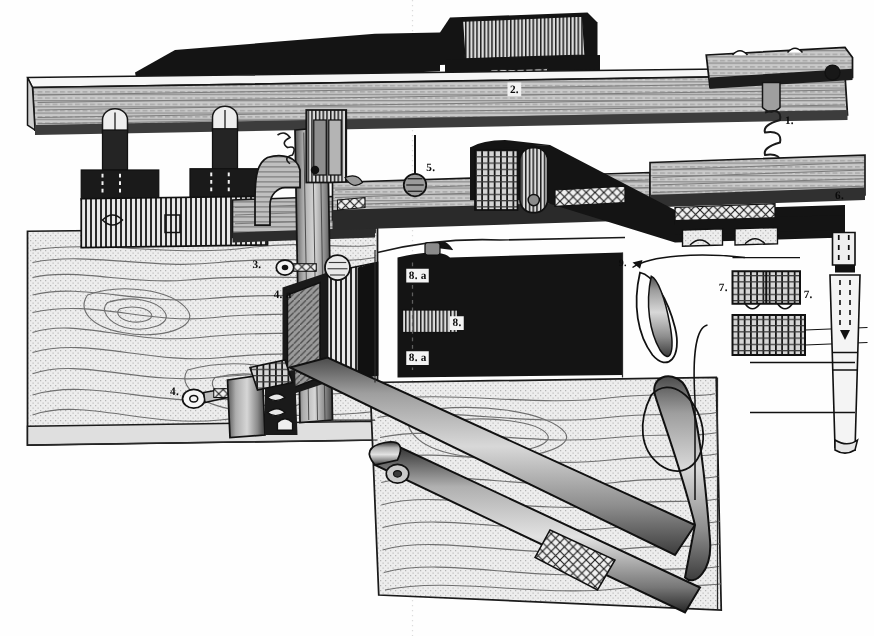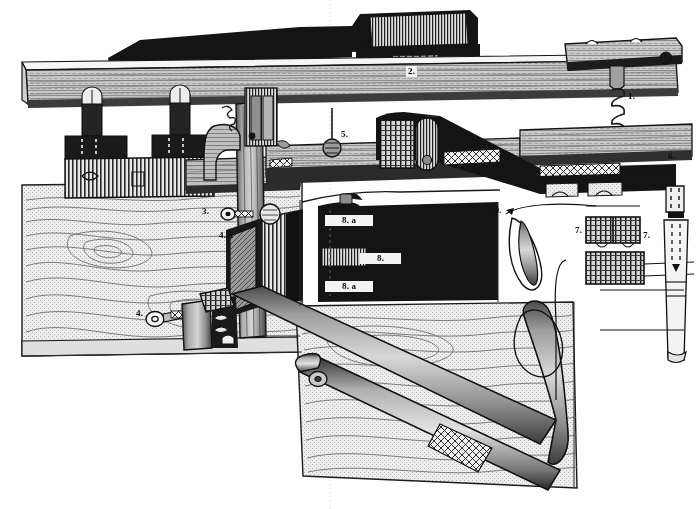--- a/index.html
+++ b/index.html
@@ -13,21 +13,21 @@
   .cap{
     position:absolute;
     font-family:"Liberation Serif", serif;
     font-weight:700;
     color:#0b0b0b;
     line-height:1;
     white-space:nowrap;
     letter-spacing:.2px;
   }
   .cap.onwhite{background:#f2f2f2;padding:1px 2px;}
-  .cap.onblack{background:#f4f4f4;padding:1px 17px;color:#0a0a0a;}
+  .cap.onblack{background:#f4f4f4;padding:1px 2px;color:#0a0a0a;}
   .cap.plain{background:transparent;}
 </style>
 </head>
 <body>
 
 <div id="stage">
 
 <svg width="699" height="509" viewBox="0 0 699 509" xmlns="http://www.w3.org/2000/svg" shape-rendering="geometricPrecision">
 
   <defs>

